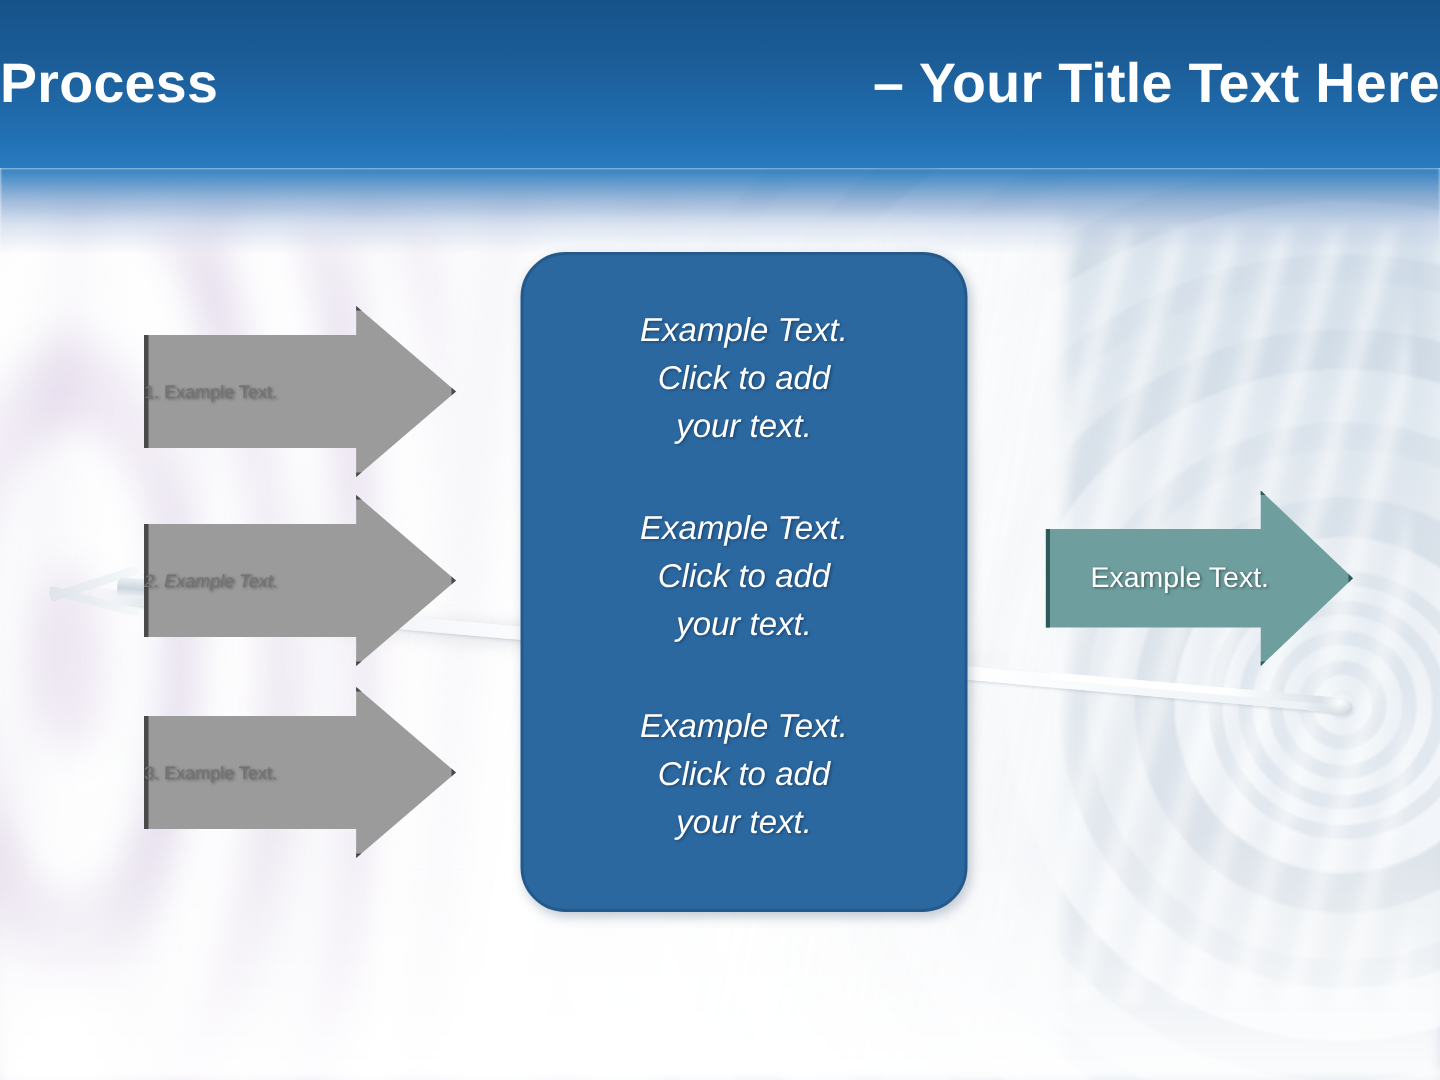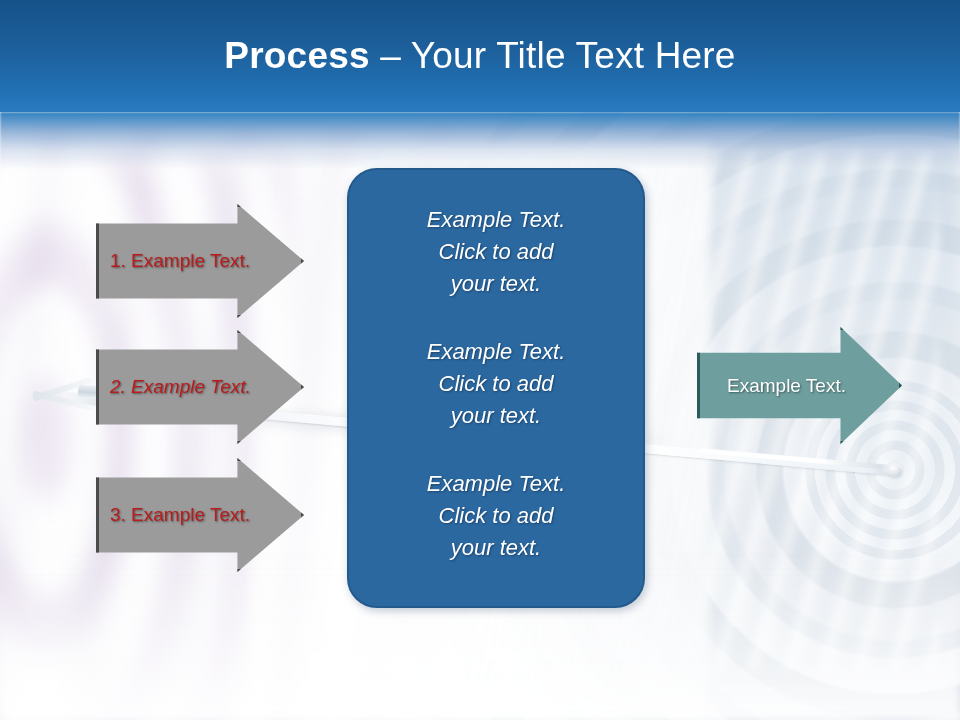--- a/index.html
+++ b/index.html
@@ -212,52 +212,51 @@
       rgba(178,196,224,0.45) 68%,
       rgba(232,238,246,0.12) 100%);
     filter: blur(1px);
   }
   .title-text {
     position: absolute;
     left: 0; top: 0;
     width: 960px; height: 112px;
     display: flex;
     align-items: center;
-    justify-content: center;
+    justify-content: space-between;
     color: #ffffff;
     font-size: 37px;
     letter-spacing: 0.2px;
     white-space: pre;
   }
   .title-strong { font-weight: bold; }
-  .title-rest { font-weight: normal; }
+  .title-rest { font-weight: bold; }
 
   
   .arrow {
     position: absolute;
     display: flex;
     align-items: center;
     box-sizing: border-box;
   }
   .arrow-shape {
     position: absolute;
     inset: 0;
     background: #9b9b9b;
     border: 3px solid #4a4a4a;
     box-sizing: border-box;
     clip-path: polygon(0% 17%, 68% 17%, 68% 0%, 100% 50%, 68% 100%, 68% 83%, 0% 83%);
   }
   .arrow-label {
     position: relative;
     z-index: 2;
     width: 100%;
-    padding-left: 14px;
-    box-sizing: border-box;
-    color: #b91c1c;
-    font-size: 19px;
+    box-sizing: border-box;
+    color: #737373;
+    font-size: 12px;
     text-shadow: 1px 1px 2px rgba(60,60,60,0.75);
     white-space: nowrap;
   }
   .arrow-1 { left: 96px; top: 204px; width: 208px; height: 114px; }
   .arrow-2 { left: 96px; top: 330px; width: 208px; height: 114px; font-style: italic; }
   .arrow-3 { left: 96px; top: 458px; width: 208px; height: 114px; }
 
   
   .arrow-teal {
     position: absolute;

